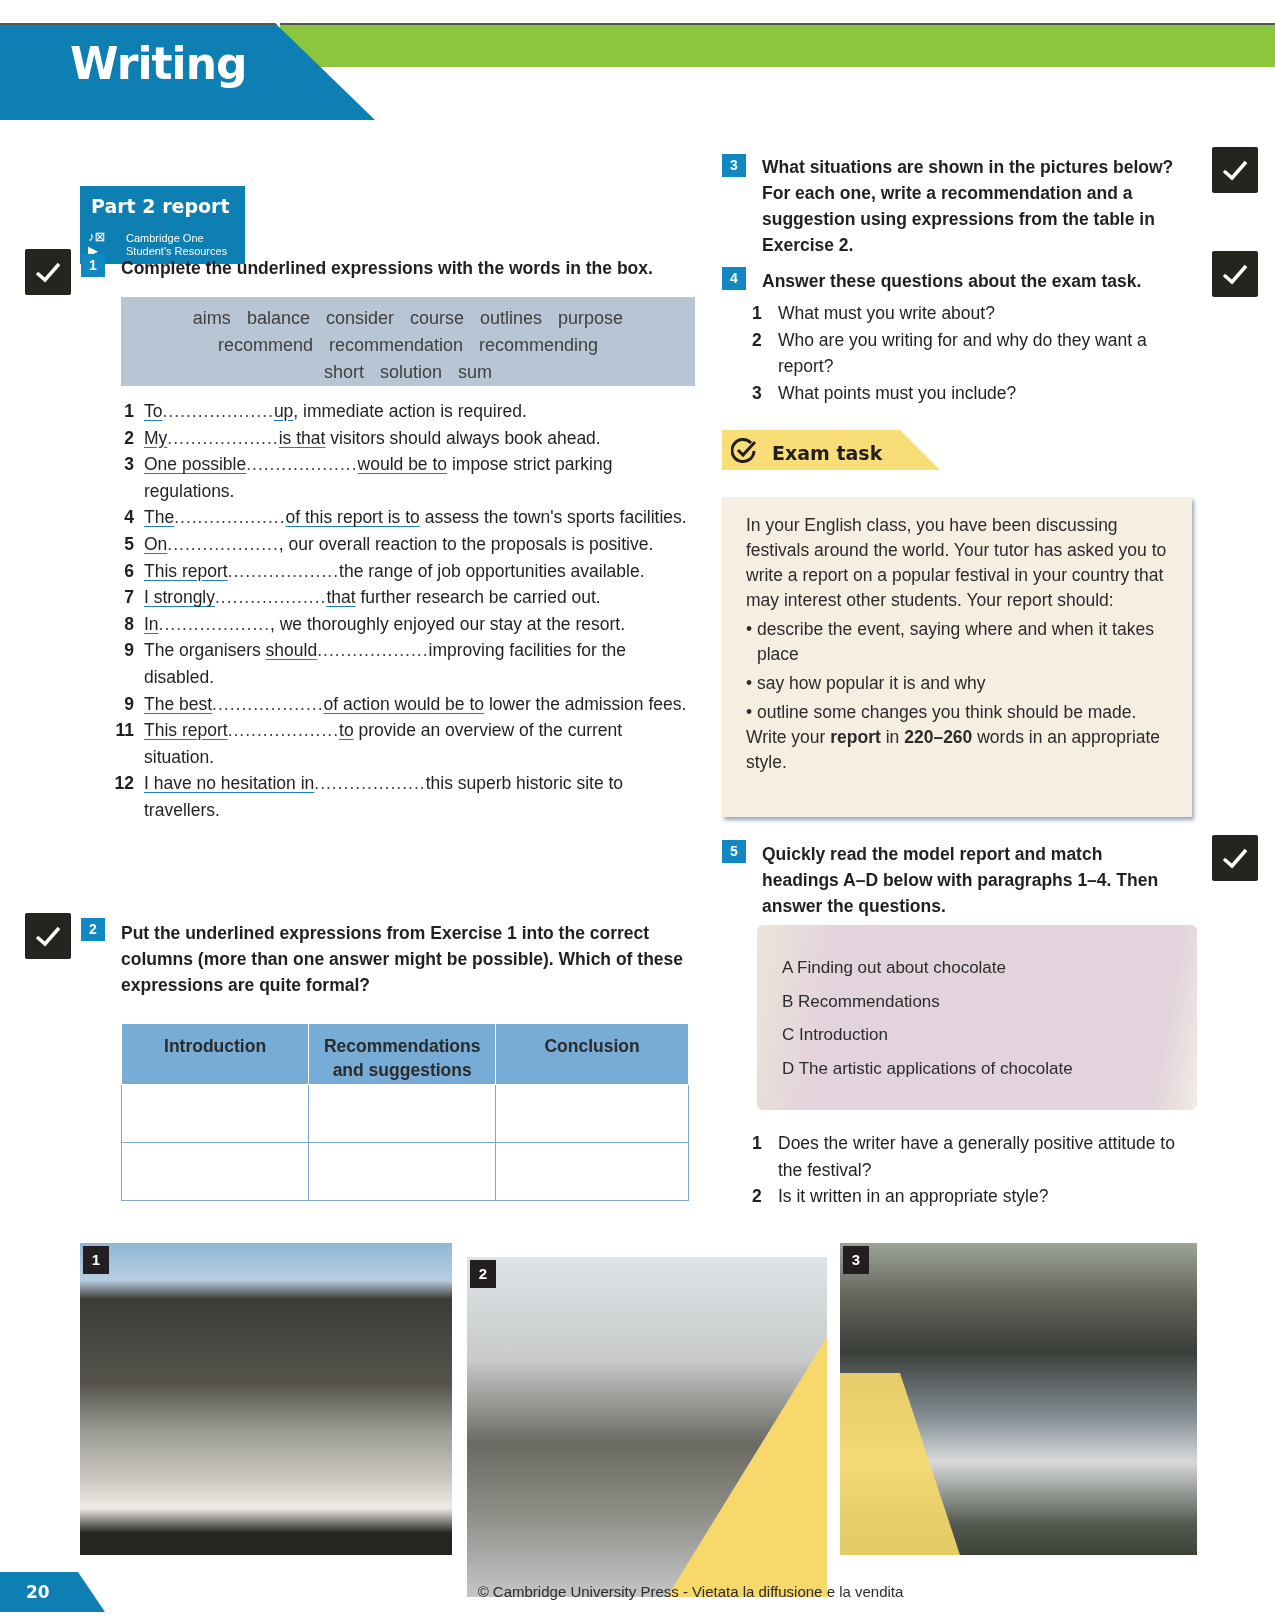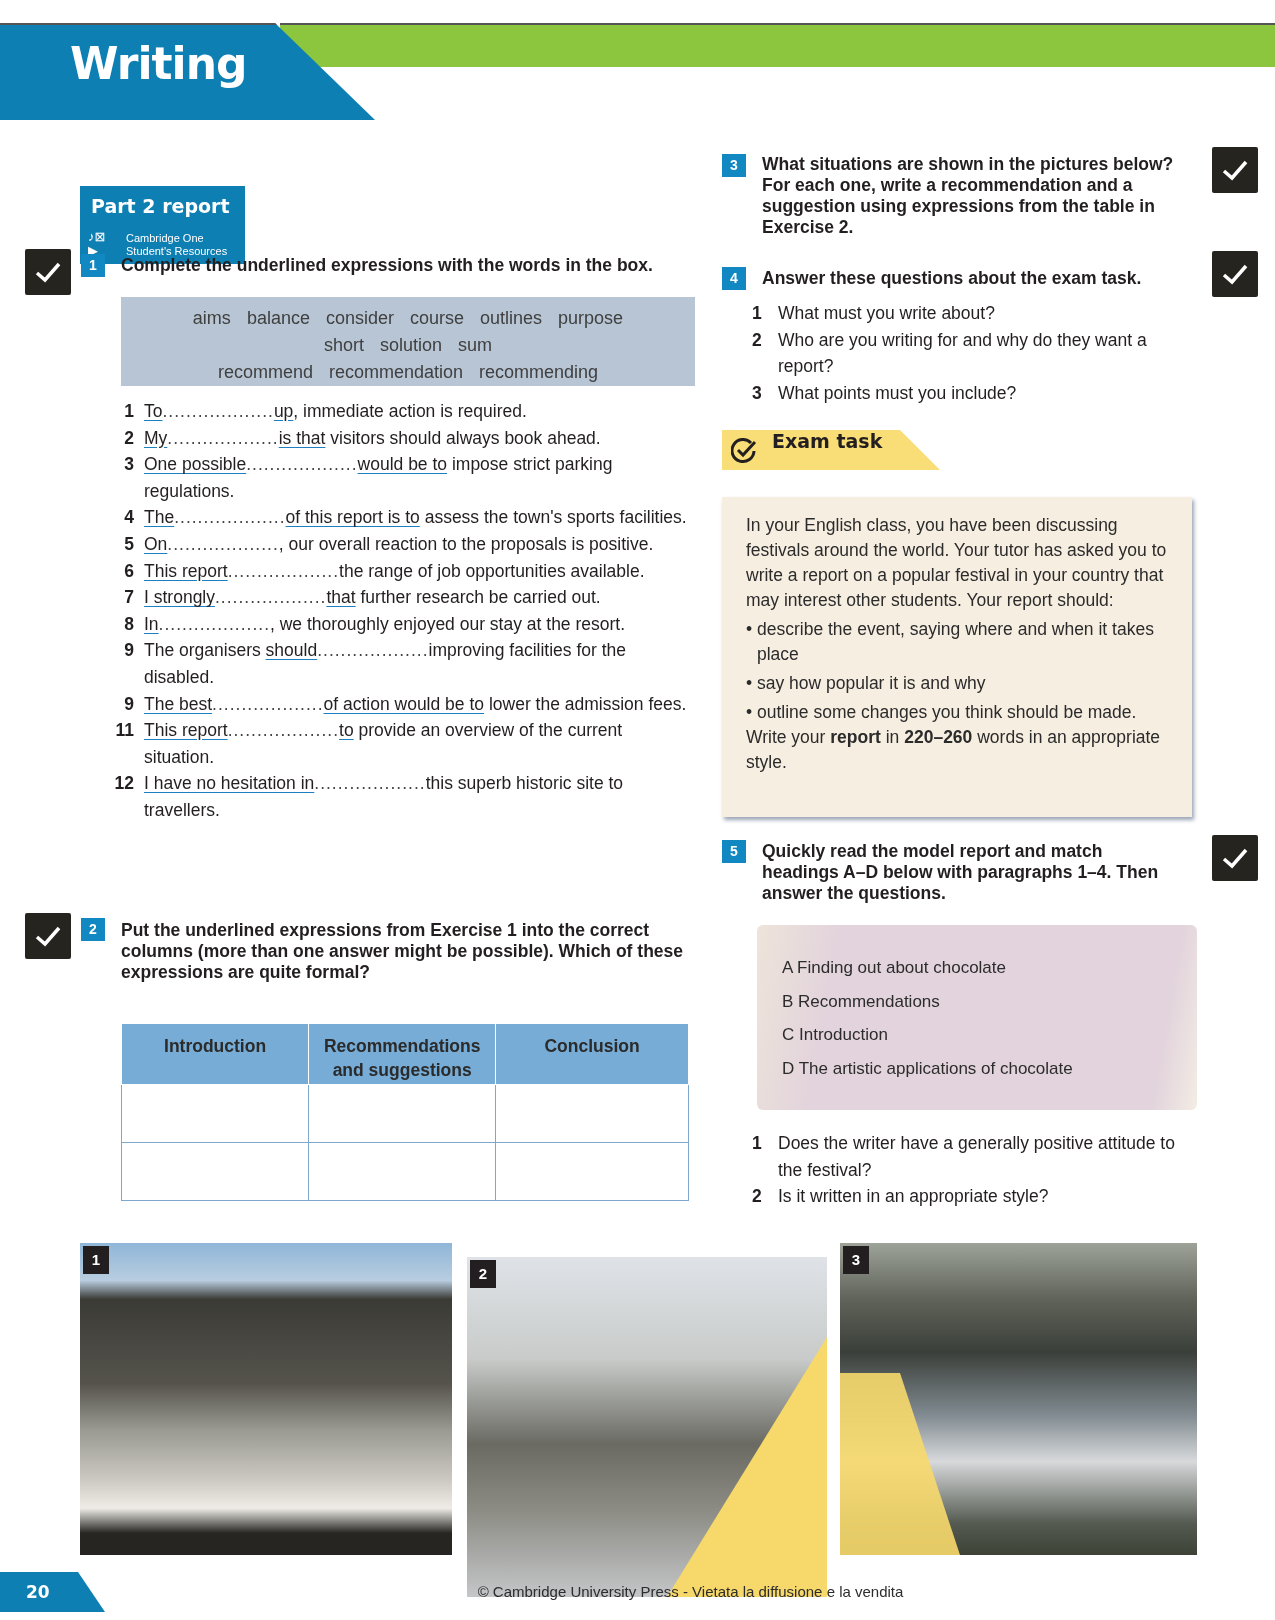--- a/index.html
+++ b/index.html
@@ -16,41 +16,41 @@
   .part-box .pt { font-family: "DejaVu Sans", sans-serif; font-weight: bold; font-size: 19px; position: absolute; left: 11px; top: 9px; }
   .part-box .res { position: absolute; left: 46px; top: 46px; font-size: 11px; line-height: 13px; }
   .part-box .ico { position: absolute; left: 8px; top: 44px; font-size: 13px; line-height: 14px; }
 
   
   .chk { position: absolute; width: 46px; height: 46px; background: #26241f; border-radius: 2px; }
   .chk svg { position: absolute; left: 9px; top: 10px; }
 
   .numbox { position: absolute; width: 24px; height: 23px; background: #1188c2; color: #fff; font-weight: bold; font-size: 14px; text-align: center; line-height: 23px; }
 
-  .instr { position: absolute; font-weight: bold; font-size: 17.5px; line-height: 21px; color: #231f20; }
+  .instr { position: absolute; font-weight: bold; font-size: 17.5px; line-height: 26px; color: #231f20; }
 
   .wordbox { position: absolute; left: 121px; top: 297px; width: 574px; height: 89px; background: #b7c5d4; text-align: center; font-size: 18px; color: #404040; padding-top: 8px; line-height: 27px; }
   .wordbox span { margin: 0 8px; }
 
   .items { position: absolute; left: 110px; top: 398px; width: 580px; font-size: 17.5px; line-height: 26.6px; }
   .item { display: flex; }
   .item .n { width: 34px; text-align: right; padding-right: 10px; font-weight: bold; flex-shrink: 0; }
   .u { text-decoration: underline; text-decoration-color: #1e7fc0; text-underline-offset: 3px; }
   .dots { letter-spacing: 1px; color: #444; }
 
   table.cols { position: absolute; left: 121px; top: 1023px; width: 568px; border-collapse: collapse; }
   table.cols th { background: #76acd5; font-weight: bold; font-size: 17.5px; color: #2b2b2b; height: 61px; vertical-align: top; padding-top: 10px; border: 1px solid #fff; line-height: 24px; }
   table.cols td { height: 58px; border: 1px solid #7fa7cc; }
 
   
   .q4 { position: absolute; left: 752px; top: 300px; width: 440px; font-size: 17.5px; line-height: 26.5px; }
   .q4 .item .n { width: 26px; text-align: left; }
 
   .exam { position: absolute; left: 722px; top: 430px; width: 218px; height: 40px; background: #f9dd77; clip-path: polygon(0 0, 178px 0, 218px 40px, 0 40px); }
-  .exam .lbl { position: absolute; left: 50px; top: 0; font-family: "DejaVu Sans", sans-serif; font-weight: bold; font-size: 19px; color: #231f20; }
+  .exam .lbl { position: absolute; left: 50px; top: 12px; font-family: "DejaVu Sans", sans-serif; font-weight: bold; font-size: 19px; color: #231f20; }
   .exam svg { position: absolute; left: 9px; top: 8px; }
 
   .taskbox { position: absolute; left: 722px; top: 497px; width: 470px; height: 320px; background: #f7eee2; box-shadow: 2px 3px 4px #9aa4b6; padding: 16px 16px 0 24px; font-size: 17.5px; line-height: 25px; color: #2b2b2b; }
   .taskbox .bul { padding-left: 11px; text-indent: -11px; margin-top: 4px; }
   .taskbox .last { }
 
   .headbox { position: absolute; left: 757px; top: 925px; width: 440px; height: 185px; background: linear-gradient(100deg, #eee4da 0%, #e2d3dc 18%, #e2d3dc 90%, #f3ece4 100%); border-radius: 6px; }
   .headbox .hl { position: absolute; left: 25px; font-size: 17px; color: #2c2c2c; }
 
   .q5 { position: absolute; left: 752px; top: 1130px; width: 440px; font-size: 17.5px; line-height: 26.5px; }
@@ -91,22 +91,22 @@
 <div class="chk" style="left:25px;top:249px;">
   <svg width="28" height="26" viewBox="0 0 28 26">
       <path d="M3 14 L11 21 L25 5" stroke="#fff" stroke-width="3.5" fill="none"></path>
     </svg>
 </div>
 <div class="numbox" style="left:81px;top:254px;">1</div>
 <div class="instr" style="left:121px;top:255px;width:580px;">Complete the underlined expressions with the words in the box.</div>
 
 <div class="wordbox" id="wordbox">
     <div><span>aims</span><span>balance</span><span>consider</span><span>course</span><span>outlines</span><span>purpose</span></div>
+    <div><span>recommend</span><span>recommendation</span><span>recommending</span></div>
     <div><span>short</span><span>solution</span><span>sum</span></div>
-    <div><span>recommend</span><span>recommendation</span><span>recommending</span></div>
   </div>
 
 <div class="items" id="ex1items">
     <div class="item">
       <span class="n">1</span>
       <span><span class="u">To</span><span class="dots">...................</span><span class="u">up</span><span>, immediate action is required.</span></span>
     </div>
     <div class="item">
       <span class="n">2</span>
       <span><span class="u">My</span><span class="dots">...................</span><span class="u">is that</span><span> visitors should always book ahead.</span></span>

